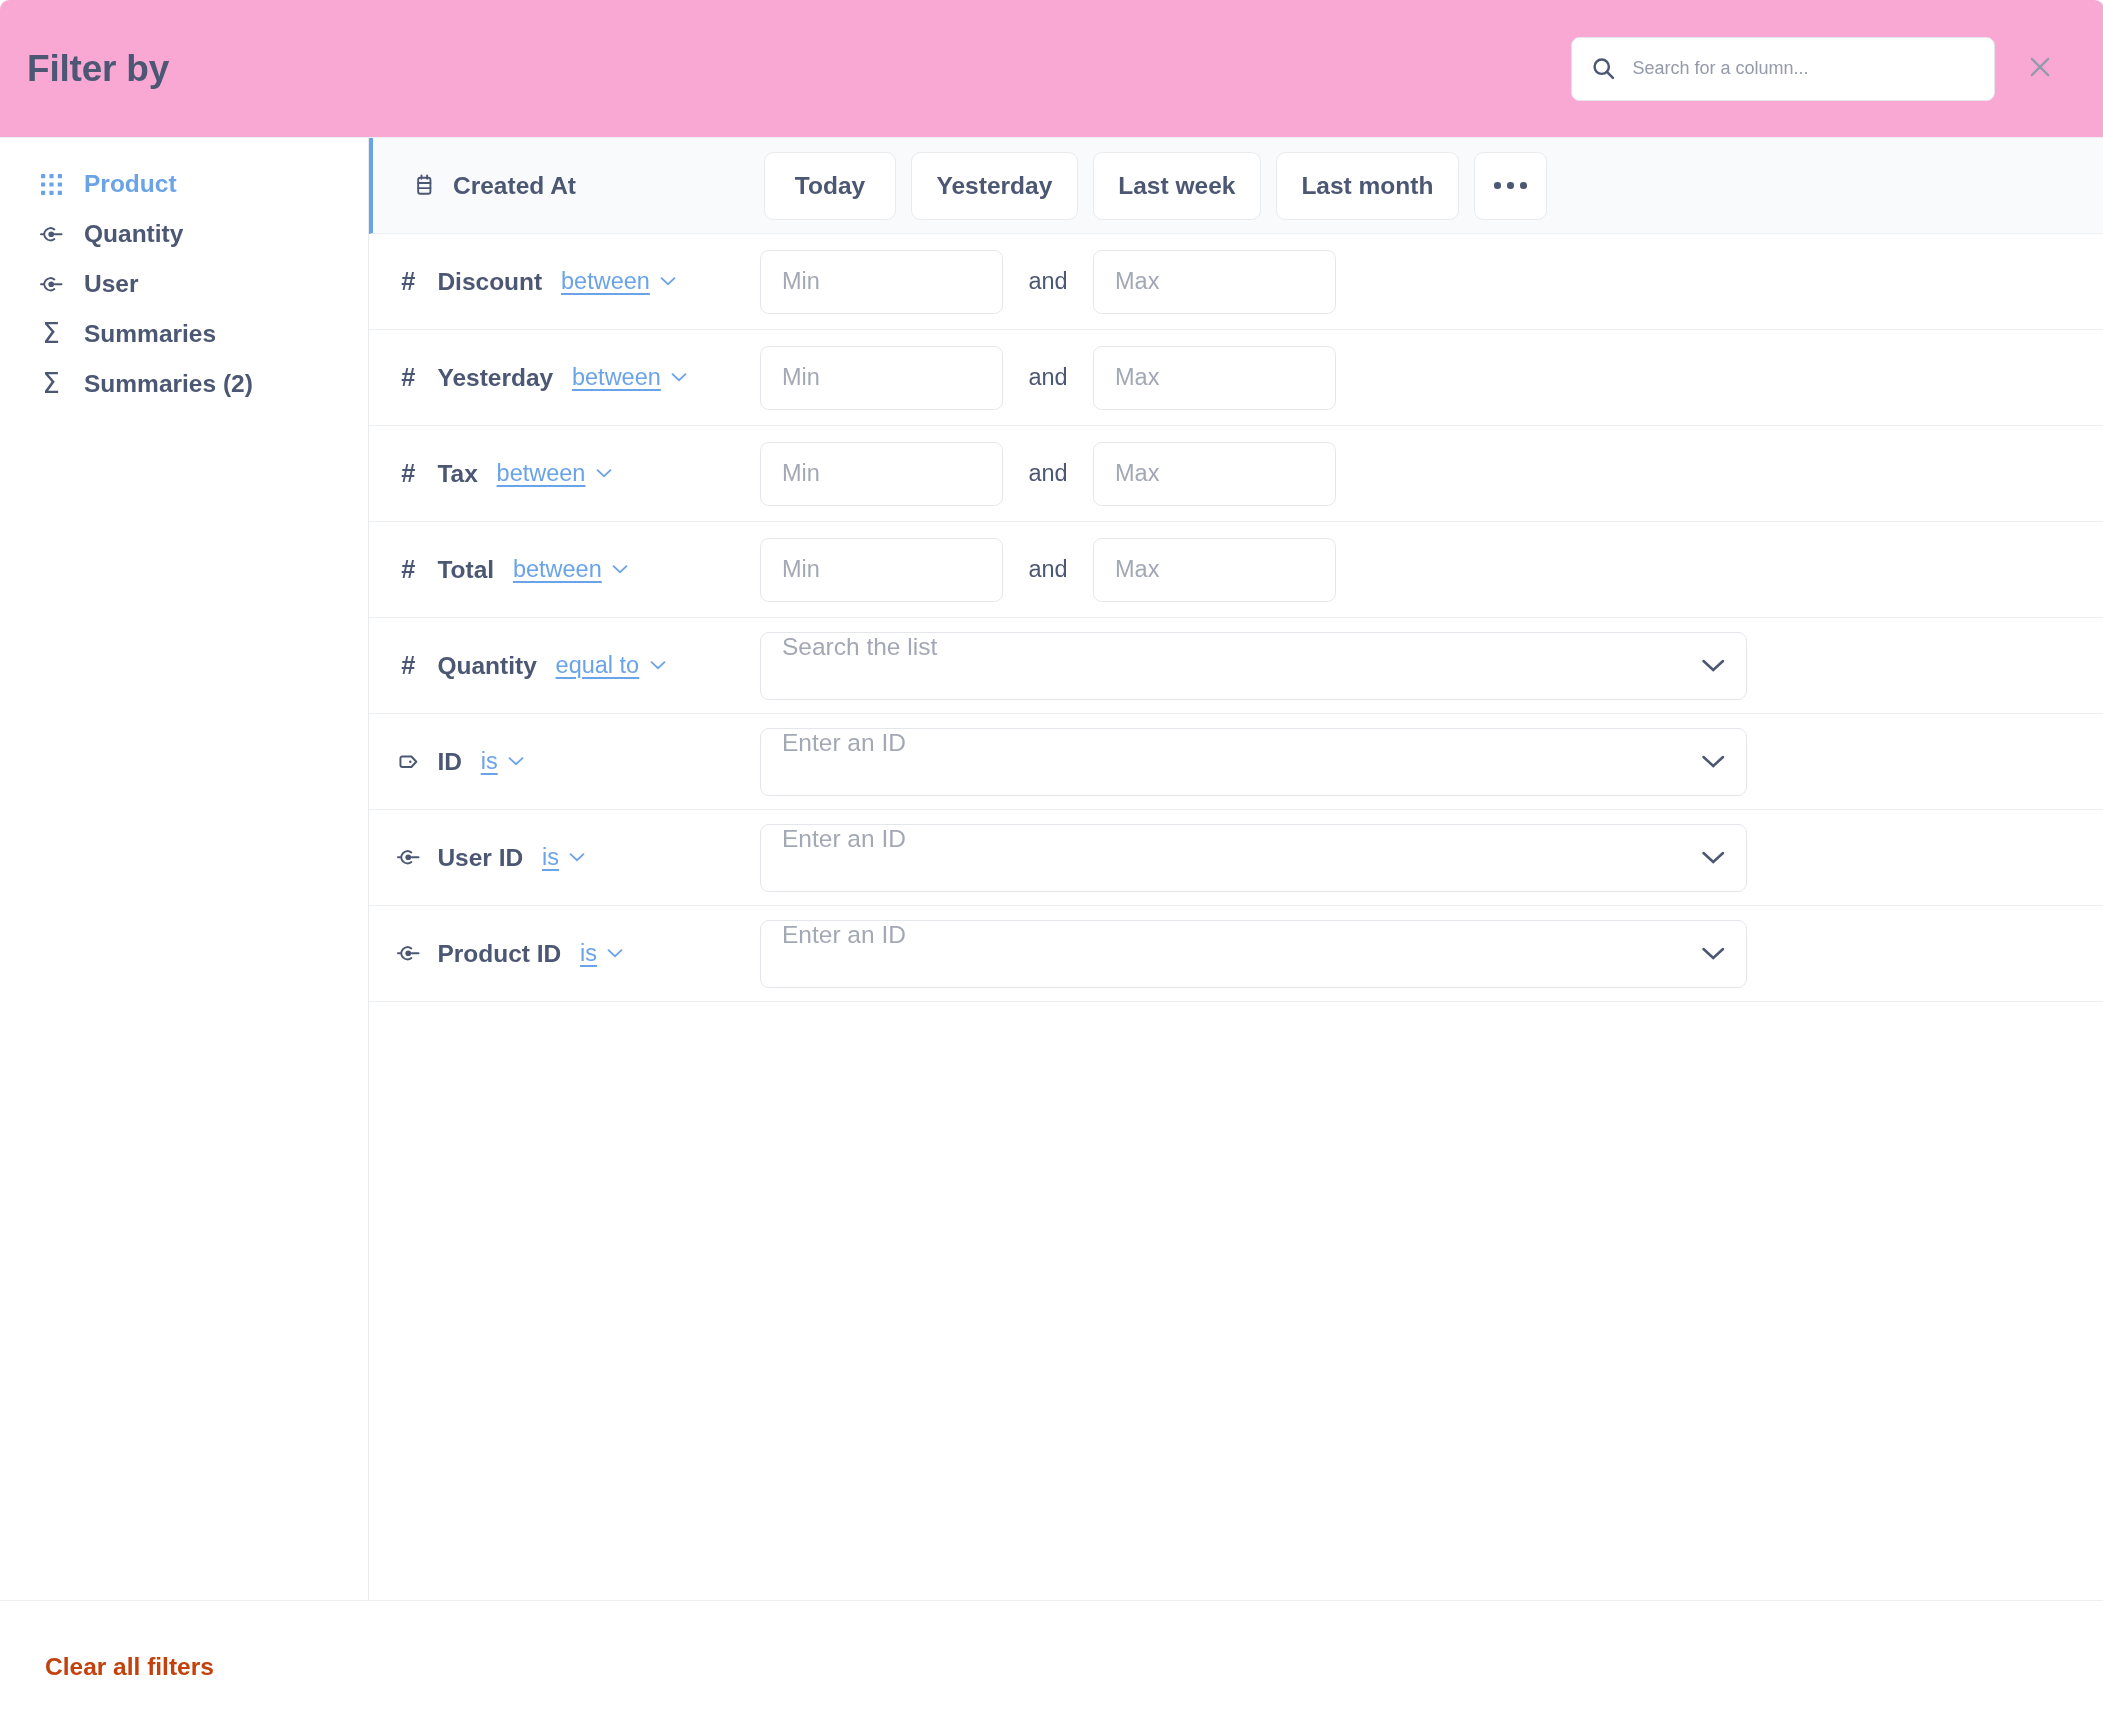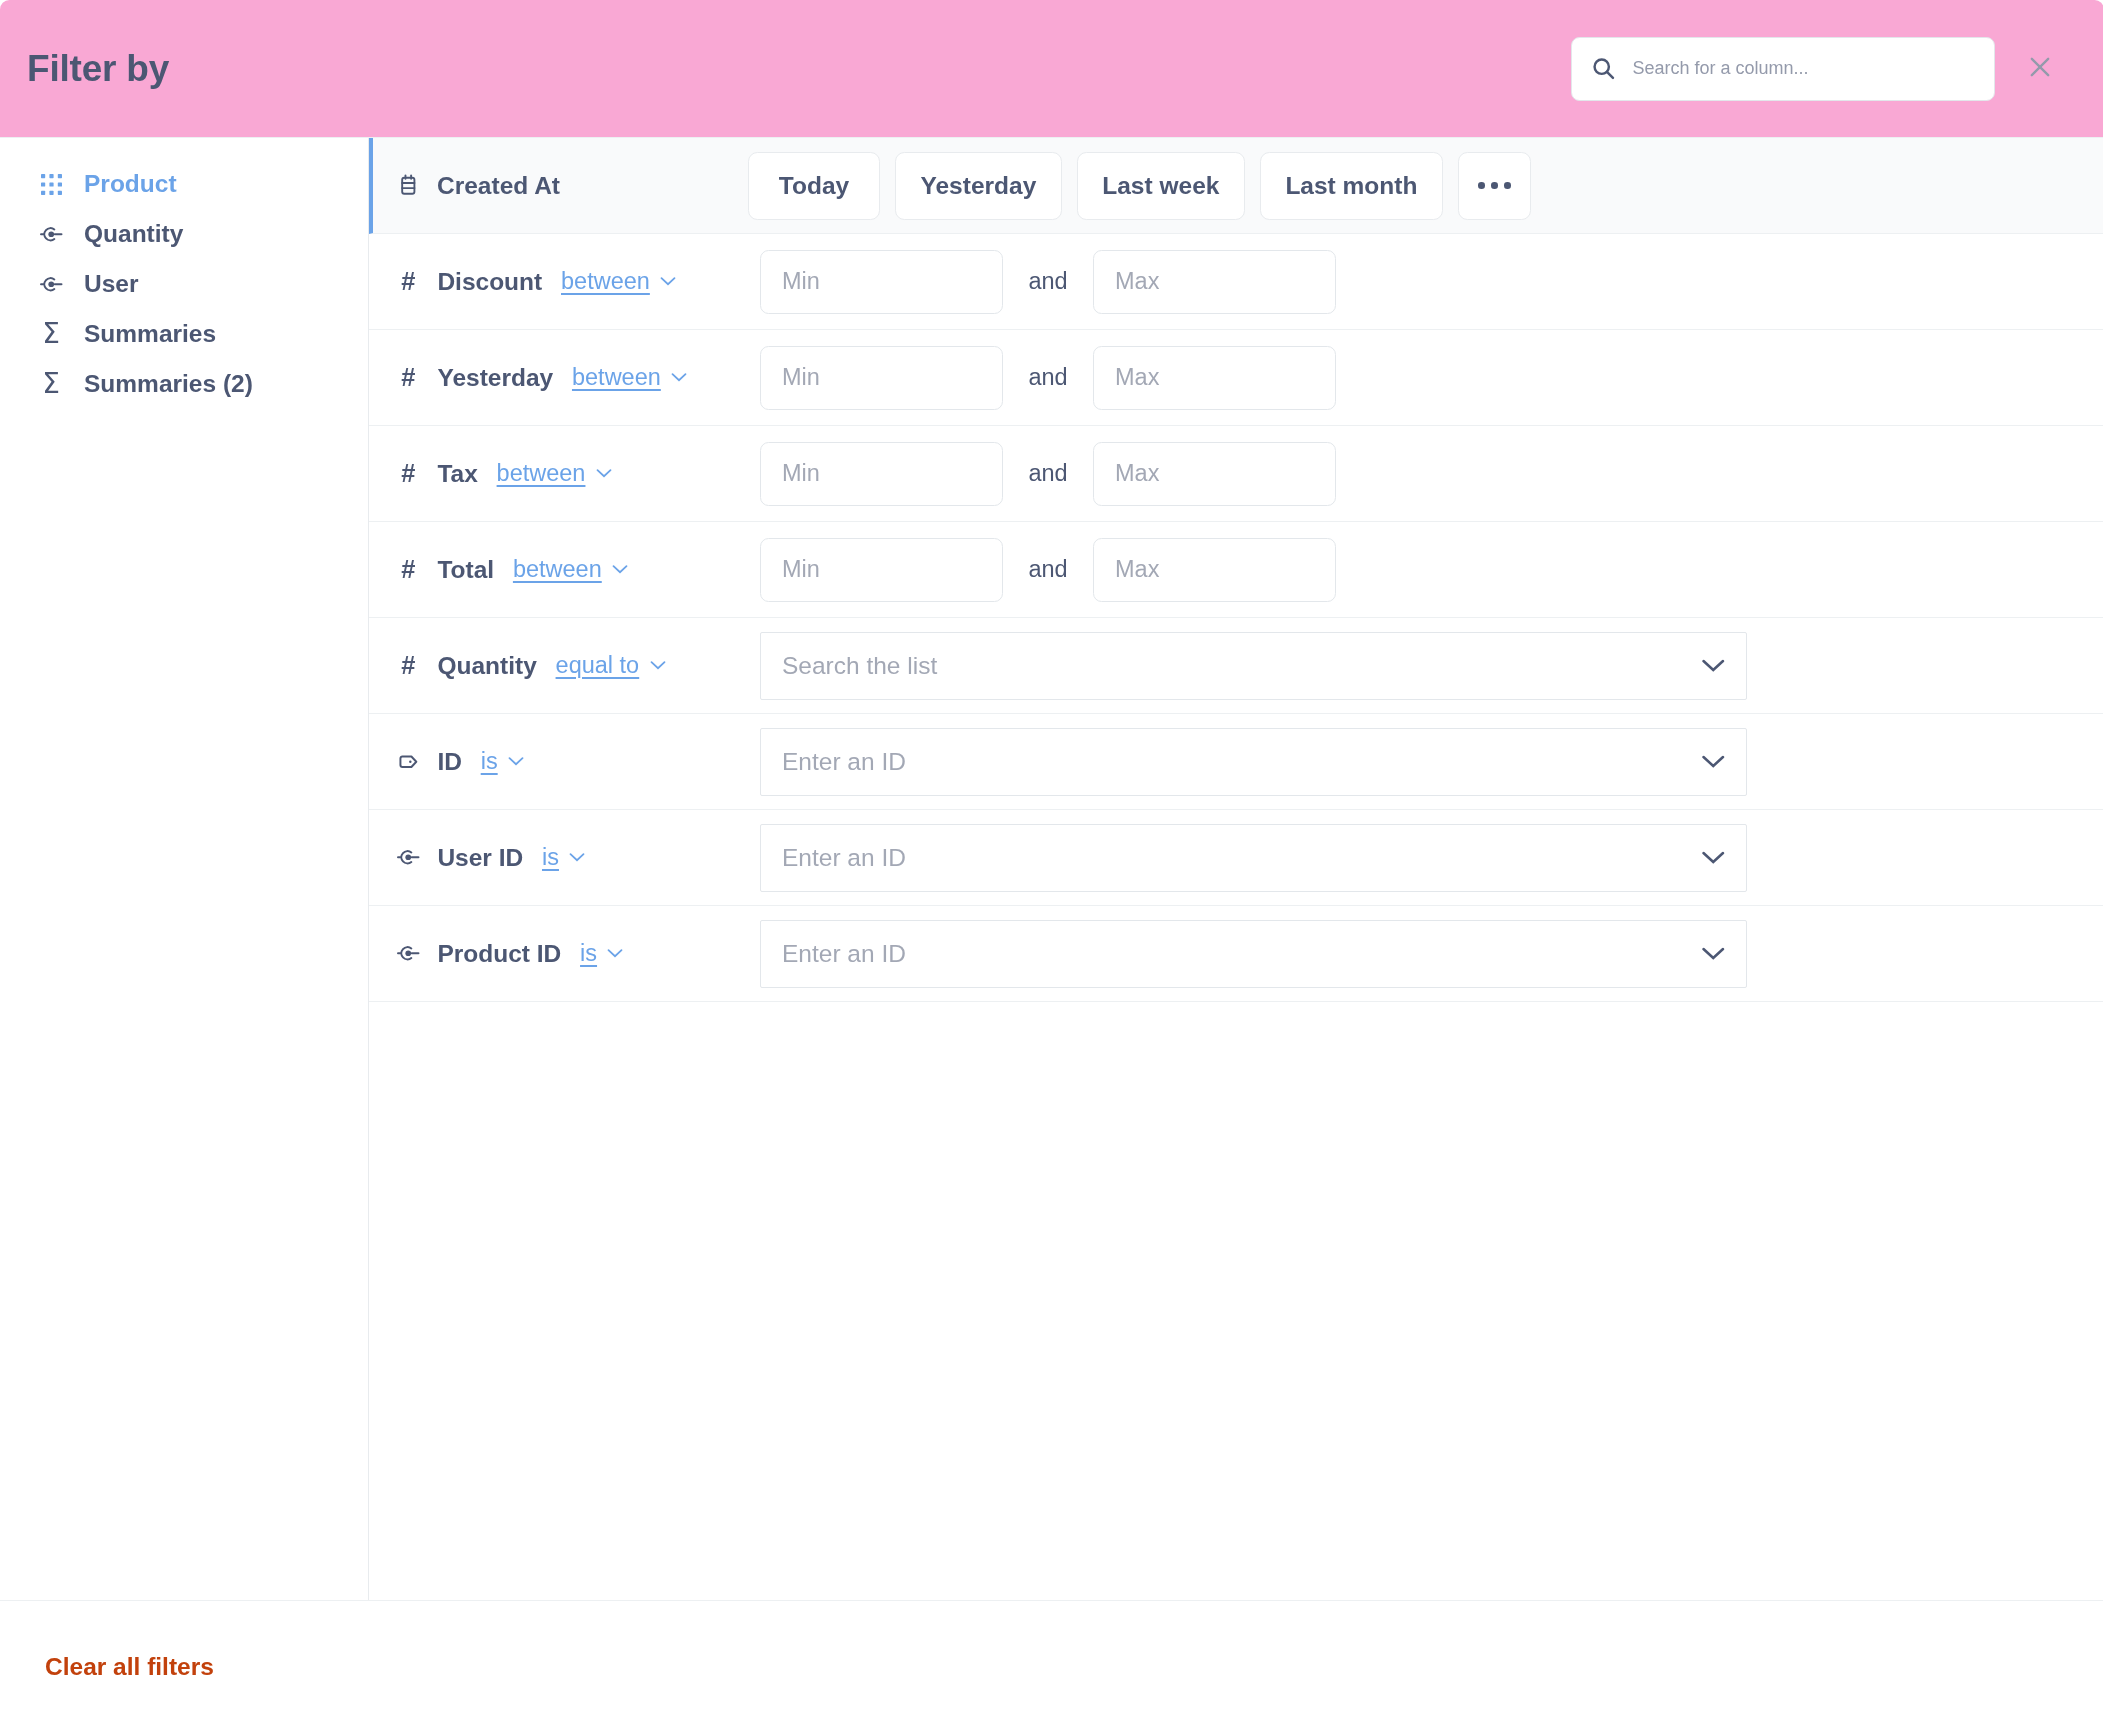--- a/index.html
+++ b/index.html
@@ -130,21 +130,21 @@
     display: flex;
     align-items: center;
     border-bottom: 0.9px solid #edf0f2;
     padding: 0 30px 0 0;
     min-height: 96px;
     position: relative;
   }
   .frow.highlight {
     background: #f9fafb;
     border-left: 4.7px solid #6ba3e8;
-    padding-left: 0;
+    padding-left: 16px;
   }
   .frow.highlight .fhead { padding-left: 21px; }
 
   .fhead {
     display: flex;
     align-items: center;
     gap: 15px;
     padding-left: 25.4px;
     flex: 0 0 auto;
     width: 375px;
@@ -213,24 +213,23 @@
     margin: 0 25.4px;
     white-space: nowrap;
   }
 
   .selectfield {
     position: relative;
     flex: 1 1 auto;
     max-width: 987px;
     height: 68px;
     border: 0.9px solid #e3e7eb;
-    border-radius: 2px;
-    background: #ffffff;
-    display: flex;
-    align-items: center;
+    border-radius: 9px;
+    background: #ffffff;
+    display: flex;
     padding: 0 21px;
     cursor: pointer;
   }
   .selectfield .sel-text {
     font-size: 24.5px;
     color: #a3a8b5;
   }
   .sel-chev {
     margin-left: auto;
     display: flex;

